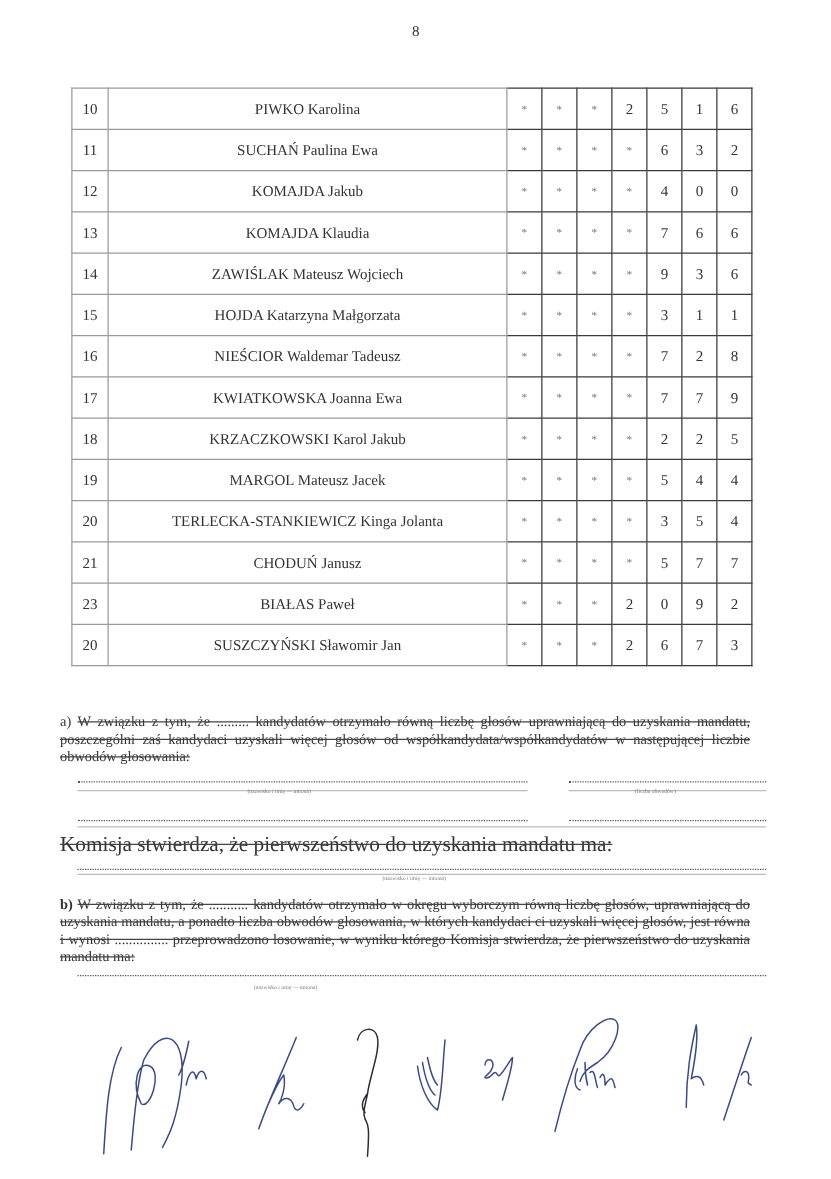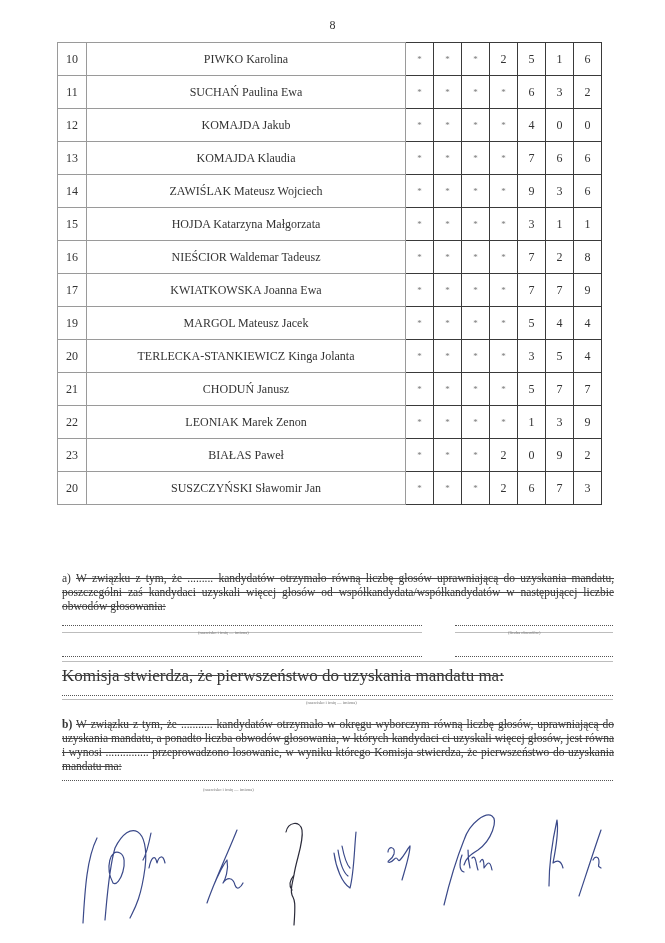--- a/index.html
+++ b/index.html
@@ -5,34 +5,34 @@
   html, body { margin: 0; padding: 0; background: #ffffff; }
   body {
     width: 665px; height: 943px; position: relative; overflow: hidden;
     font-family: "Liberation Serif", "DejaVu Serif", serif; color: #2a2a2a;
   }
   .page-number {
     position: absolute; top: 18px; left: 0; width: 665px; text-align: center;
     font-size: 12px; color: #333;
   }
   table.results {
-    position: absolute; left: 57px; top: 42px;
+    position: absolute; left: 57px; top: 70px;
     border-collapse: collapse; table-layout: fixed;
   }
   table.results td {
     height: 32px; padding: 0; text-align: center; vertical-align: middle;
     font-size: 12px; color: #333;
     border: 1px solid #9a9a9a;
   }
   td.lp { width: 28px; }
   td.name { width: 318px; margin-top: 16px; }
   td.digit { width: 27px; border: 1.5px solid #3a3a3a !important; color: #444; }
   td.digit.star { font-size: 9px; color: #777; }
   .section {
-    position: absolute; left: 62px; width: 552px;
+    position: absolute; left: 48px; width: 552px;
     font-size: 11.5px; line-height: 14px; text-align: justify; color: #333;
   }
   .strike { text-decoration: line-through; text-decoration-color: #444; }
   .bold { font-weight: bold; }
   .dotline {
     position: absolute; height: 0; border-top: 1px dotted #555;
   }
   .solidline {
     position: absolute; height: 0; border-top: 1px solid #bdbdbd;
   }
@@ -132,20 +132,31 @@
         <td class="name">KWIATKOWSKA Joanna Ewa</td>
         <td class="digit star">*</td>
         <td class="digit star">*</td>
         <td class="digit star">*</td>
         <td class="digit star">*</td>
         <td class="digit">7</td>
         <td class="digit">7</td>
         <td class="digit">9</td>
       </tr>
       <tr>
+        <td class="lp">18</td>
+        <td class="name">KRZACZKOWSKI Karol Jakub</td>
+        <td class="digit star">*</td>
+        <td class="digit star">*</td>
+        <td class="digit star">*</td>
+        <td class="digit star">*</td>
+        <td class="digit">2</td>
+        <td class="digit">2</td>
+        <td class="digit">5</td>
+      </tr>
+      <tr>
         <td class="lp">19</td>
         <td class="name">MARGOL Mateusz Jacek</td>
         <td class="digit star">*</td>
         <td class="digit star">*</td>
         <td class="digit star">*</td>
         <td class="digit star">*</td>
         <td class="digit">5</td>
         <td class="digit">4</td>
         <td class="digit">4</td>
       </tr>
@@ -163,31 +174,20 @@
       <tr>
         <td class="lp">21</td>
         <td class="name">CHODUŃ Janusz</td>
         <td class="digit star">*</td>
         <td class="digit star">*</td>
         <td class="digit star">*</td>
         <td class="digit star">*</td>
         <td class="digit">5</td>
         <td class="digit">7</td>
         <td class="digit">7</td>
-      </tr>
-      <tr>
-        <td class="lp">22</td>
-        <td class="name">LEONIAK Marek Zenon</td>
-        <td class="digit star">*</td>
-        <td class="digit star">*</td>
-        <td class="digit star">*</td>
-        <td class="digit star">*</td>
-        <td class="digit">1</td>
-        <td class="digit">3</td>
-        <td class="digit">9</td>
       </tr>
       <tr>
         <td class="lp">23</td>
         <td class="name">BIAŁAS Paweł</td>
         <td class="digit star">*</td>
         <td class="digit star">*</td>
         <td class="digit star">*</td>
         <td class="digit">2</td>
         <td class="digit">0</td>
         <td class="digit">9</td>

